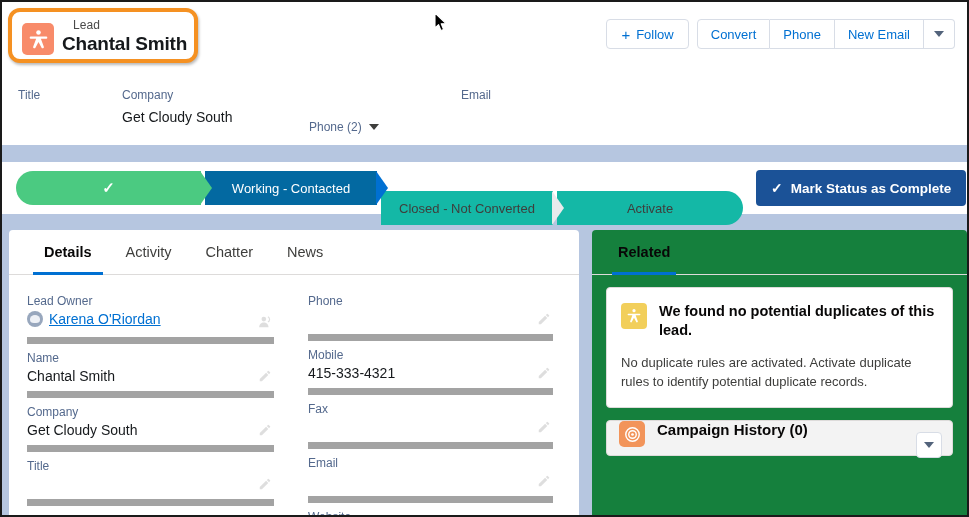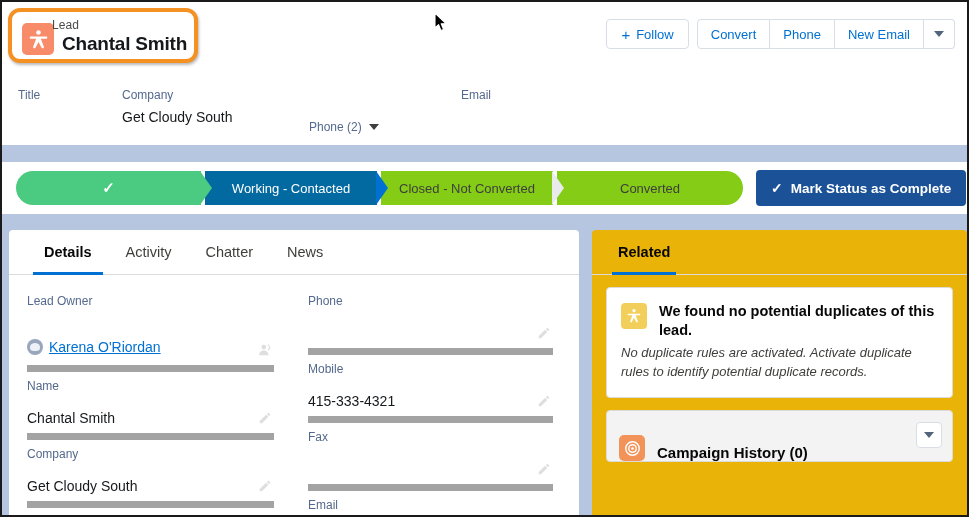--- a/index.html
+++ b/index.html
@@ -53,21 +53,21 @@
     border-radius: 5px;
     background: #f88b6a;
     display: flex;
     align-items: center;
     justify-content: center;
   }
   .lead-icon svg { width: 21px; height: 21px; display: block; }
 
   .lead-label {
     position: absolute;
-    left: 40px; top: 6px;
+    left: 61px; top: 6px;
     font-size: 12px;
     color: #4a4a4a;
     letter-spacing: .1px;
   }
   .lead-name {
     position: absolute;
     left: 50px; top: 21px;
     font-size: 19px;
     font-weight: bold;
     color: #16191c;
@@ -190,21 +190,21 @@
     width: 0; height: 0;
     border-top: 17px solid transparent;
     border-bottom: 17px solid transparent;
     border-left: 12px solid #e9eaec;
     z-index: 2;
   }
   .step.done { background: #4bca81; color: #ffffff; border-radius: 17px 0 0 17px; }
   .step.done::after { border-left-color: #4bca81; }
   .step.current { background: #0369a1; color: #ffffff; font-weight: normal; }
   .step.current::after { border-left-color: #0070d2; }
-  .step.todo { background: #84cc16; }
+  .step.todo { background: #14b8a6; margin-top: 20px; }
   .step.last { border-radius: 0 17px 17px 0; }
   .step.last::after { display: none; }
   .check-glyph { font-size: 15px; color: #ffffff; font-weight: bold; }
 
   .mark-btn {
     position: absolute;
     left: 754px; top: 8px;
     height: 36px;
     background: #1b5297;
     border: none;
@@ -228,21 +228,21 @@
     width: 570px;
     height: 287px;
     background: #ffffff;
     border-radius: 4px 4px 0 0;
   }
   .body-right {
     position: absolute;
     left: 590px; top: 228px;
     width: 375px;
     height: 287px;
-    background: #eab308;
+    background: #15803d;
     border-radius: 4px 4px 0 0;
   }
 
   .tabbar {
     position: relative;
     height: 45px;
     padding-left: 18px;
     border-bottom: 1px solid #dddbda;
     display: flex;
     align-items: stretch;
@@ -283,21 +283,21 @@
   .field:last-child { border-bottom: none; }
   .f-label {
     font-size: 12px;
     color: #54698d;
     line-height: 16px;
   }
   .f-value {
     font-size: 14px;
     color: #16191c;
     line-height: 20px;
-    margin-top: 14px;
+    margin-top: 0;
     min-height: 20px;
     white-space: nowrap;
   }
   .f-value.link {
     color: #0070d2;
     text-decoration: underline;
     display: inline-flex;
     align-items: center;
     cursor: pointer;
   }
@@ -352,32 +352,31 @@
   .dup-title {
     font-size: 14.5px;
     font-weight: bold;
     color: #080707;
     line-height: 19px;
   }
   .dup-sub {
     font-size: 13px;
     color: #3e3e3c;
     line-height: 19px;
-    margin-top: 3px;
-    font-style: italic;
+    margin-top: 13px;
   }
 
   .camp-card {
     margin-top: 12px;
     border: 1px solid #dddbda;
     border-radius: 4px;
     background: #f3f3f3;
-    height: 52px;
-    display: flex;
-    align-items: flex-end;
+    height: 36px;
+    display: flex;
+    align-items: flex-start;
     padding: 0 12px;
     position: relative;
   }
   .camp-icon {
     width: 26px; height: 26px;
     border-radius: 5px;
     background: #f2945a;
     display: flex;
     align-items: center;
     justify-content: center;
@@ -471,21 +470,21 @@
     </div>
   </div>
 
   <div class="pathwrap">
     <div class="path">
       <div class="step done" style="width:185px;">
         <span class="check-glyph">✓</span>
       </div>
       <div class="step current" style="width:172px;">Working - Contacted</div>
       <div class="step todo" style="width:172px;">Closed - Not Converted</div>
-      <div class="step todo last" style="width:186px;">Converted</div>
+      <div class="step todo last" style="width:186px;">Activate</div>
     </div>
     <div class="mark-btn">
       <span class="chk">✓</span>
       <span>Mark Status as Complete</span>
     </div>
   </div>
 
   <div class="body-left">
     <div class="tabbar">
       <div class="tab active">Details</div>

